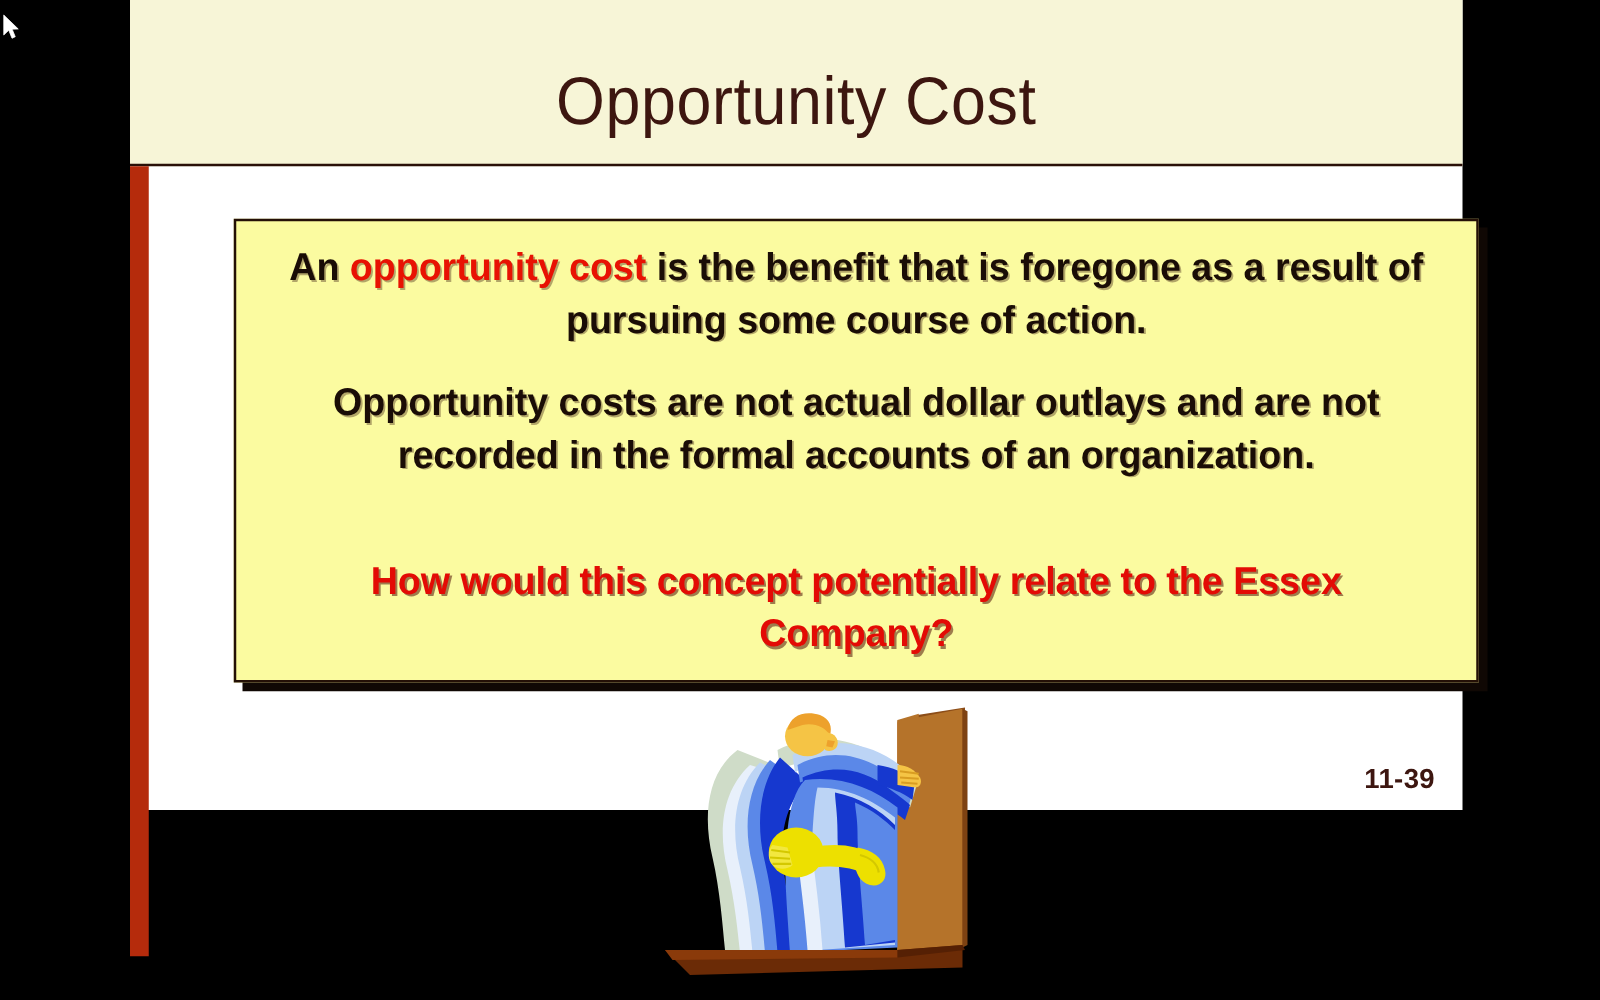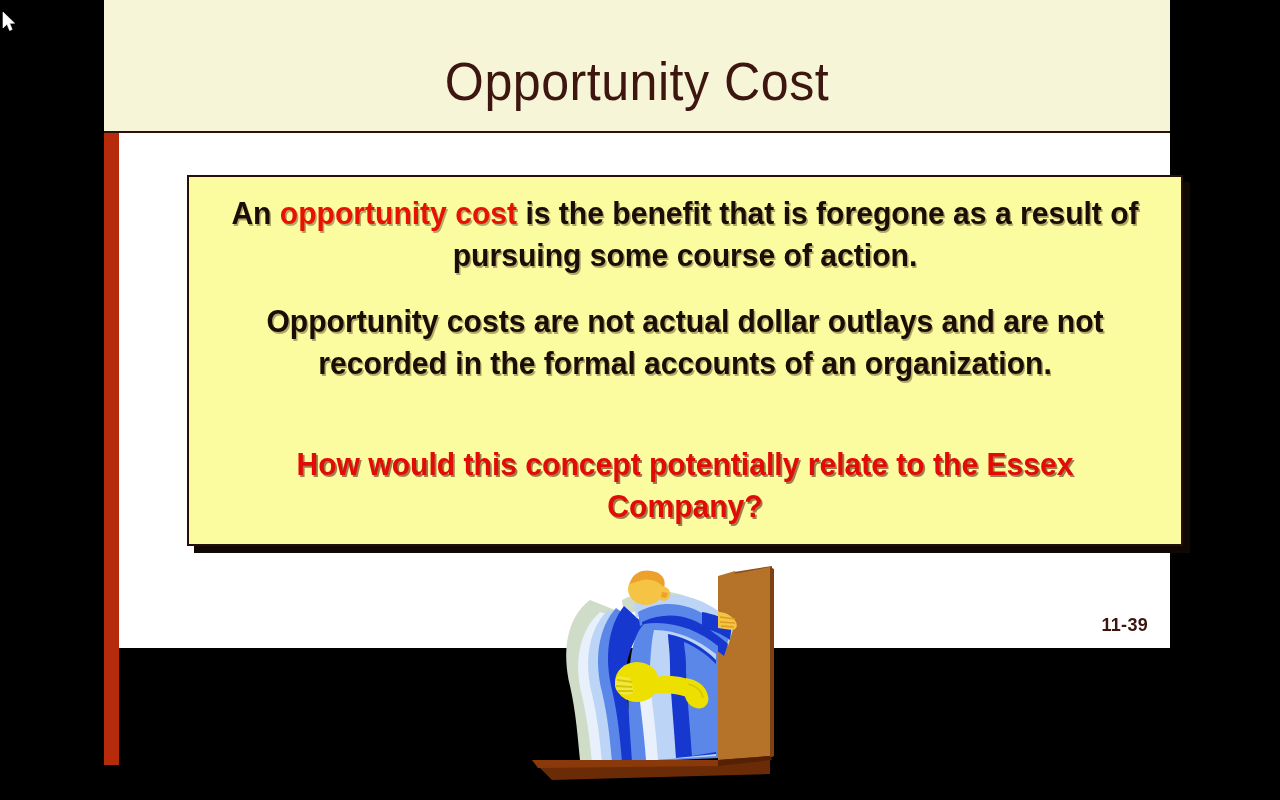--- a/index.html
+++ b/index.html
@@ -131,21 +131,21 @@
     width: 272px;
     height: 225px;
   }
 
   
   #page-number {
     position: absolute;
     right: 22px;
     bottom: 12px;
     font-family: "Liberation Sans", sans-serif;
-    font-size: 18px;
+    font-size: 22px;
     font-weight: bold;
     color: #3d1610;
     letter-spacing: 0.3px;
     text-align: center;
   }
 </style>
 </head>
 <body>
 
 <div id="viewport">

